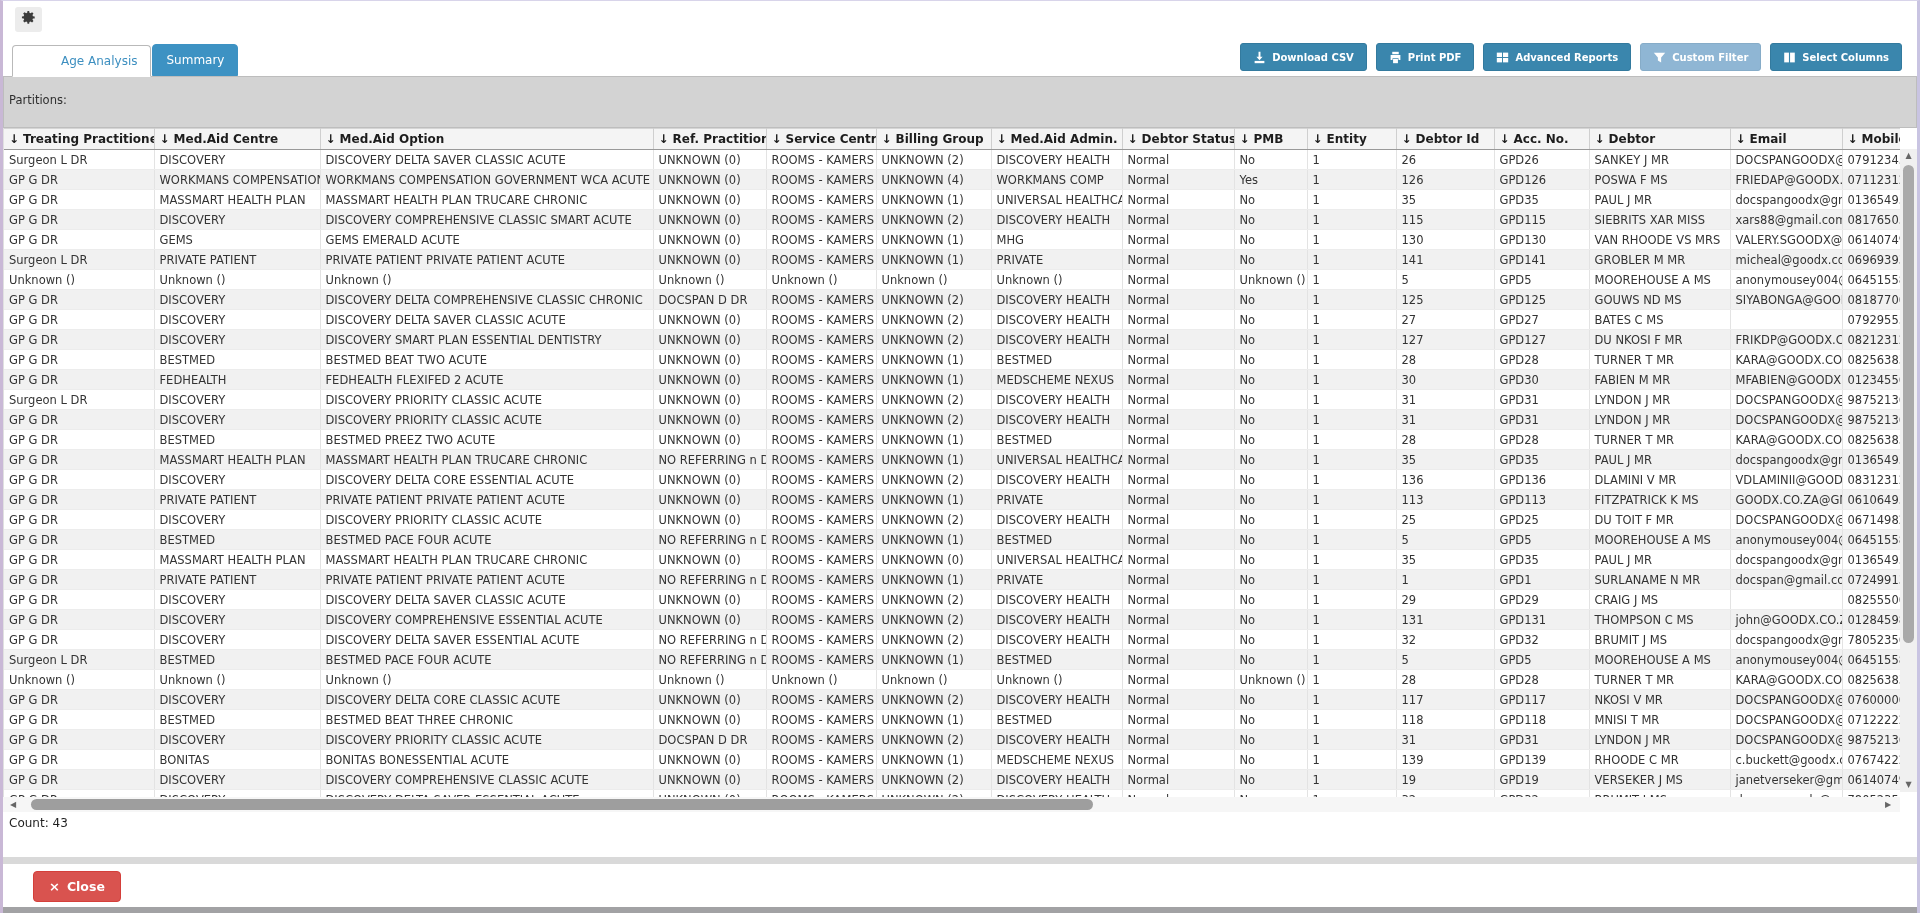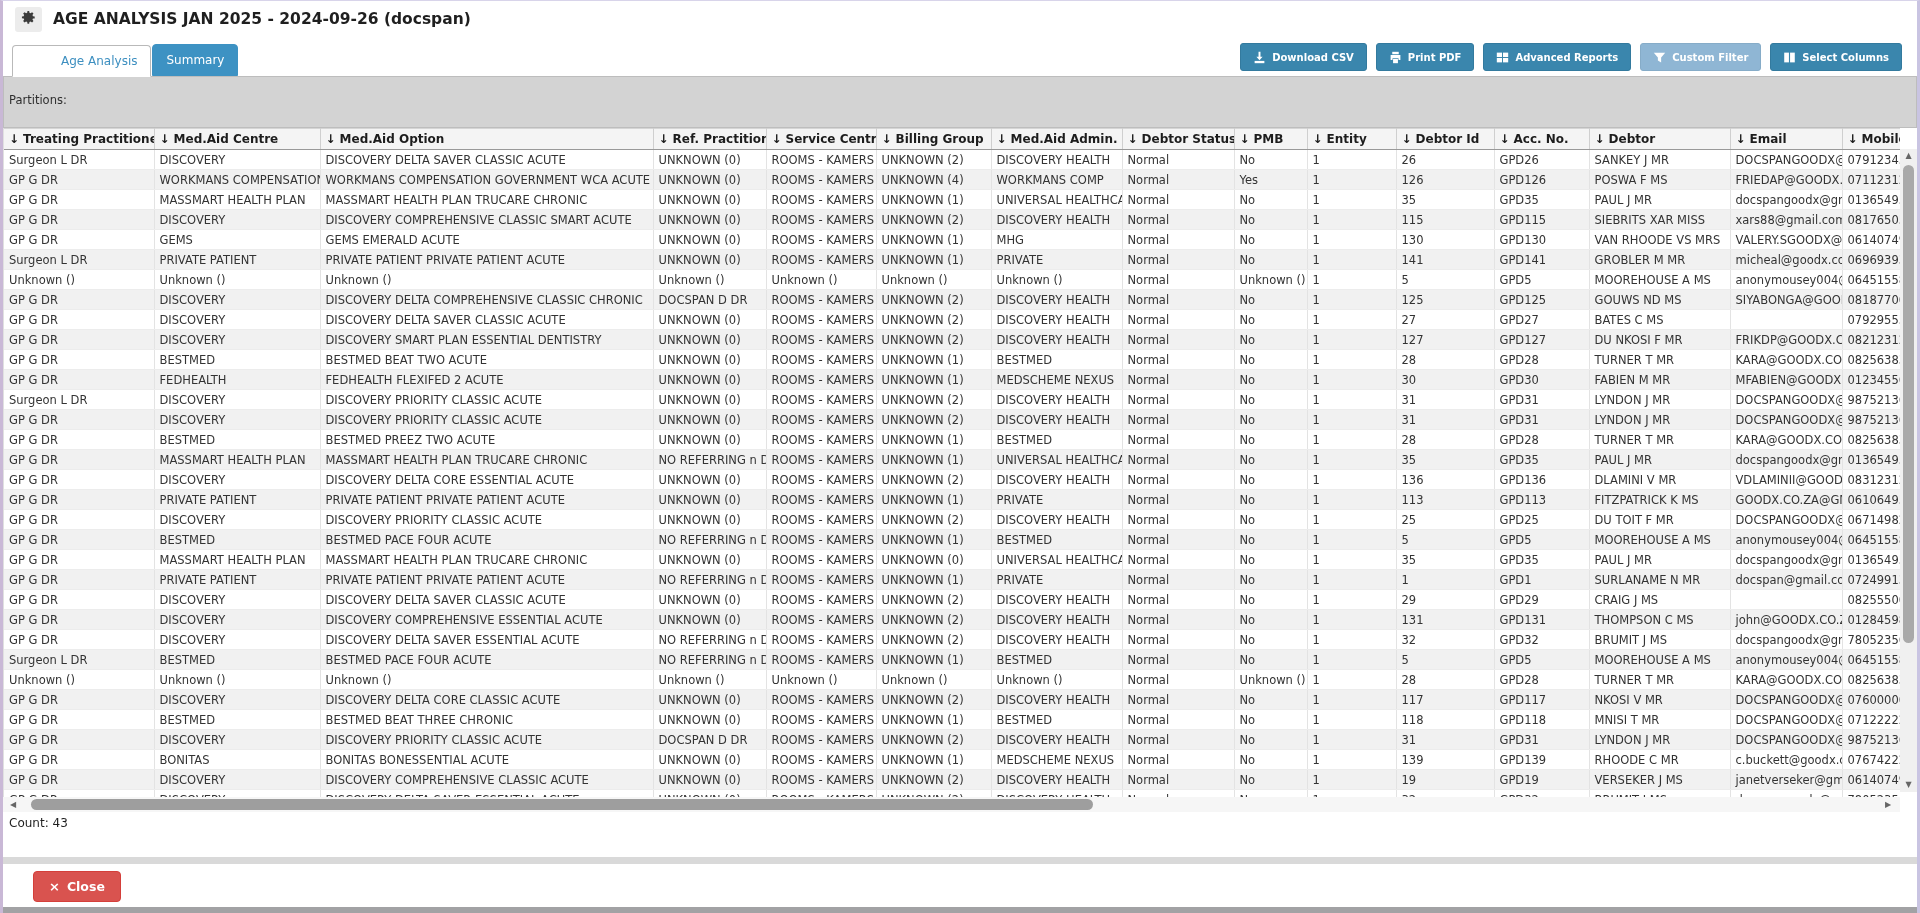--- a/index.html
+++ b/index.html
@@ -64,21 +64,20 @@
 <div class="app">
 
   <div class="titlebar">
     <div class="gear-btn">
       <span>
         <svg width="15" height="15" viewBox="0 0 16 16">
             <path fill="#3c3c3c" d="M8 5.4A2.6 2.6 0 1 0 8 10.6 2.6 2.6 0 0 0 8 5.4zm6.6 3.7V6.9l-1.9-.3a4.9 4.9 0 0 0-.5-1.2l1.1-1.6-1.5-1.5-1.6 1.1a4.9 4.9 0 0 0-1.2-.5L8.7 1H6.9l-.3 1.9a4.9 4.9 0 0 0-1.2.5L3.8 2.3 2.3 3.8l1.1 1.6a4.9 4.9 0 0 0-.5 1.2l-1.9.3v1.8l1.9.3c.1.4.3.8.5 1.2l-1.1 1.6 1.5 1.5 1.6-1.1c.4.2.8.4 1.2.5l.3 1.9h1.8l.3-1.9c.4-.1.8-.3 1.2-.5l1.6 1.1 1.5-1.5-1.1-1.6c.2-.4.4-.8.5-1.2z"></path>
           </svg>
       </span>
     </div>
-    <div class="page-title">AGE ANALYSIS JAN 2025 - 2024-09-26 (docspan)</div>
   </div>
 
   <div class="tabrow">
     <div class="tab active">Age Analysis</div>
     <div class="tab inactive">Summary</div>
   </div>
 
   <div class="toolbar">
       <div class="btn">
         <span>

